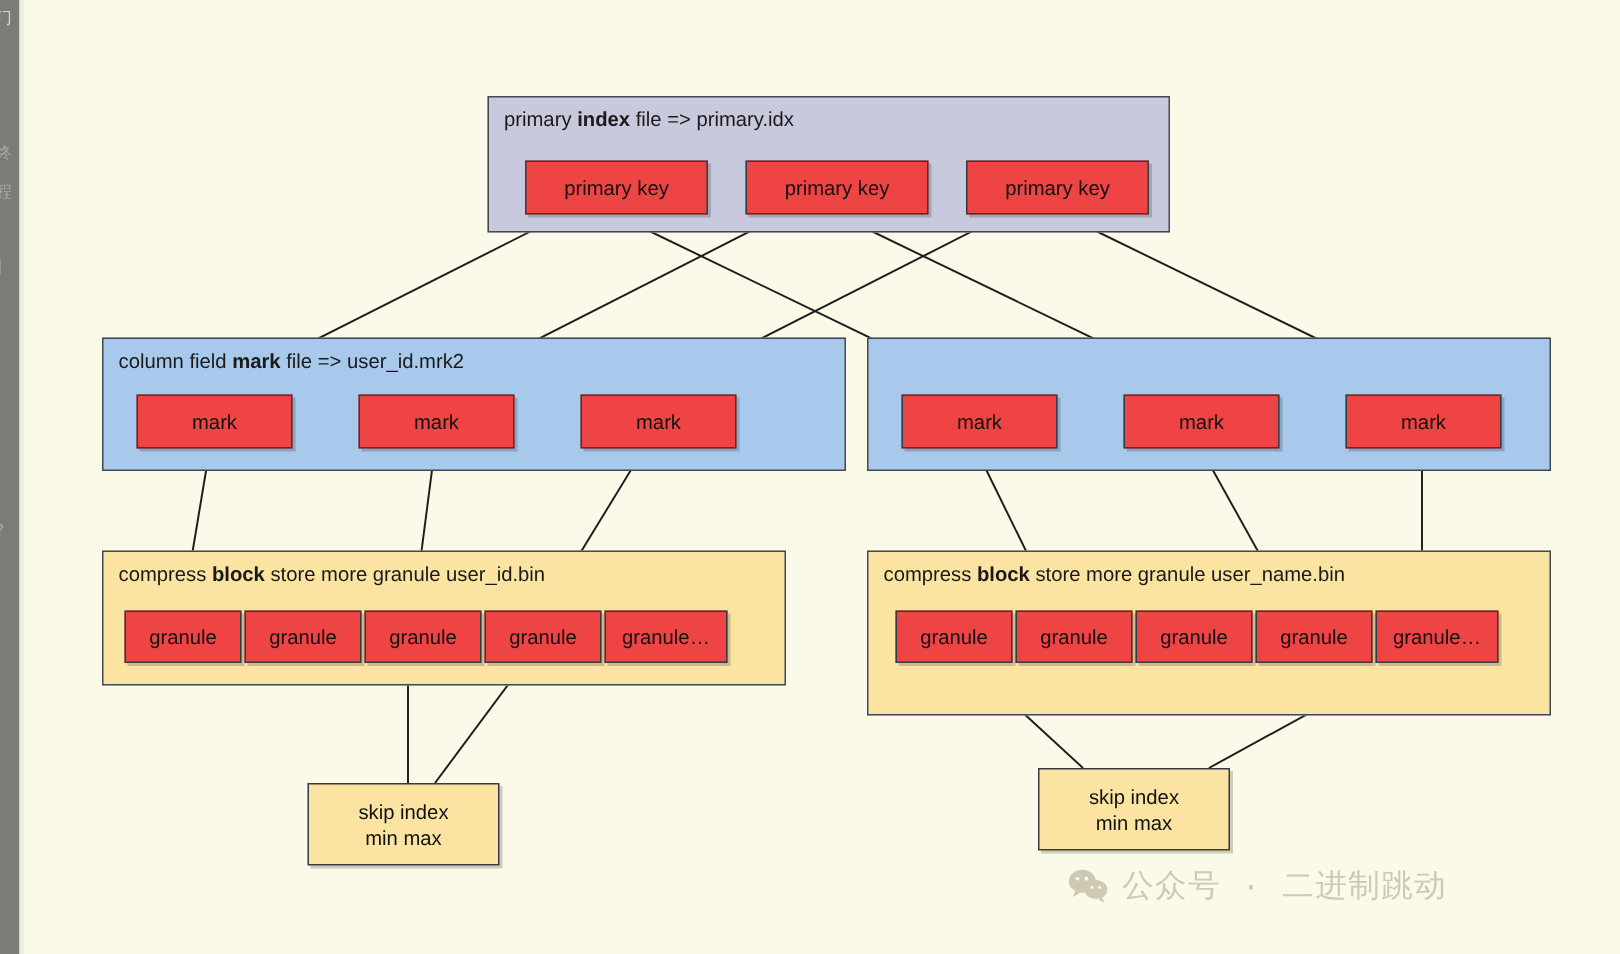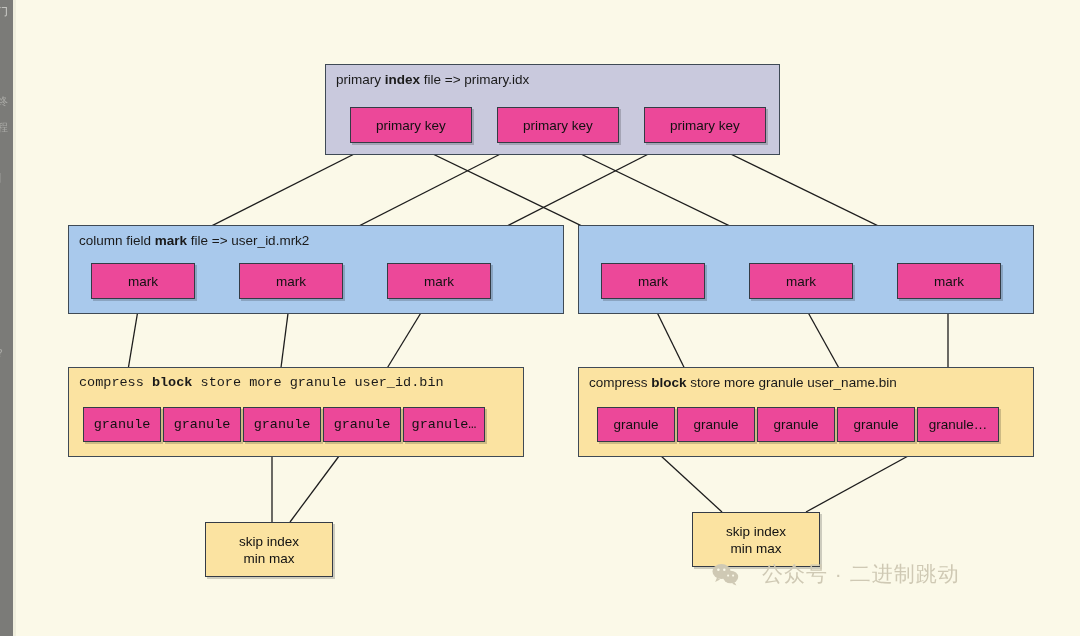--- a/index.html
+++ b/index.html
@@ -72,46 +72,46 @@
     font-size: 13.5px;
     color: #1a1a1a;
     white-space: nowrap;
   }
   .panel-title b { font-weight: bold; }
 
   
   .node {
     position: absolute;
     box-sizing: border-box;
-    background: #ec4899;
+    background: #ef4444;
     border: 1.5px solid #343b45;
     display: flex;
     align-items: center;
     justify-content: center;
     font-size: 13.5px;
     color: #111111;
     box-shadow: 2px 2px 0 rgba(0,0,0,0.18);
   }
   .node.skip {
     background: #fbe3a1;
     flex-direction: column;
     line-height: 17px;
   }
 
   
   #watermark {
     position: absolute;
     left: 712px;
-    top: 560px;
+    top: 576px;
     display: flex;
     align-items: center;
-    gap: 23px;
+    gap: 9px;
     color: #cfc9b4;
     font-size: 21px;
-    font-family: Liberation Sans, sans-serif;
+    font-family: Liberation Mono, monospace;
     letter-spacing: 1px;
     white-space: nowrap;
   }
   #watermark svg { display: block; }
 </style>
 </head>
 <body>
 
 <div id="page">
 
@@ -192,42 +192,42 @@
       <span>mark</span>
     </div>
     <div class="node" style="left:170px; top:37px; width:104px; height:36px;">
       <span>mark</span>
     </div>
     <div class="node" style="left:318px; top:37px; width:104px; height:36px;">
       <span>mark</span>
     </div>
   </div>
 
-  <div class="panel yellow" style="left:68px; top:367px; width:456px; height:90px;font-family:Liberation Mono, monospace;">
+  <div class="panel yellow" style="left:68px; top:367px; width:456px; height:90px;">
     <div class="panel-title">
       <span>compress </span><b>block</b><span> store more granule user_id.bin</span>
     </div>
     <div class="node" style="left:14px; top:39px; width:78px; height:35px;">
       <span>granule</span>
     </div>
     <div class="node" style="left:94px; top:39px; width:78px; height:35px;">
       <span>granule</span>
     </div>
     <div class="node" style="left:174px; top:39px; width:78px; height:35px;">
       <span>granule</span>
     </div>
     <div class="node" style="left:254px; top:39px; width:78px; height:35px;">
       <span>granule</span>
     </div>
     <div class="node" style="left:334px; top:39px; width:82px; height:35px;">
       <span>granule…</span>
     </div>
   </div>
 
-  <div class="panel yellow" style="left:578px; top:367px; width:456px; height:90px;">
+  <div class="panel yellow" style="left:578px; top:367px; width:456px; height:110px;">
     <div class="panel-title">
       <span>compress </span><b>block</b><span> store more granule user_name.bin</span>
     </div>
     <div class="node" style="left:18px; top:39px; width:78px; height:35px;">
       <span>granule</span>
     </div>
     <div class="node" style="left:98px; top:39px; width:78px; height:35px;">
       <span>granule</span>
     </div>
     <div class="node" style="left:178px; top:39px; width:78px; height:35px;">

